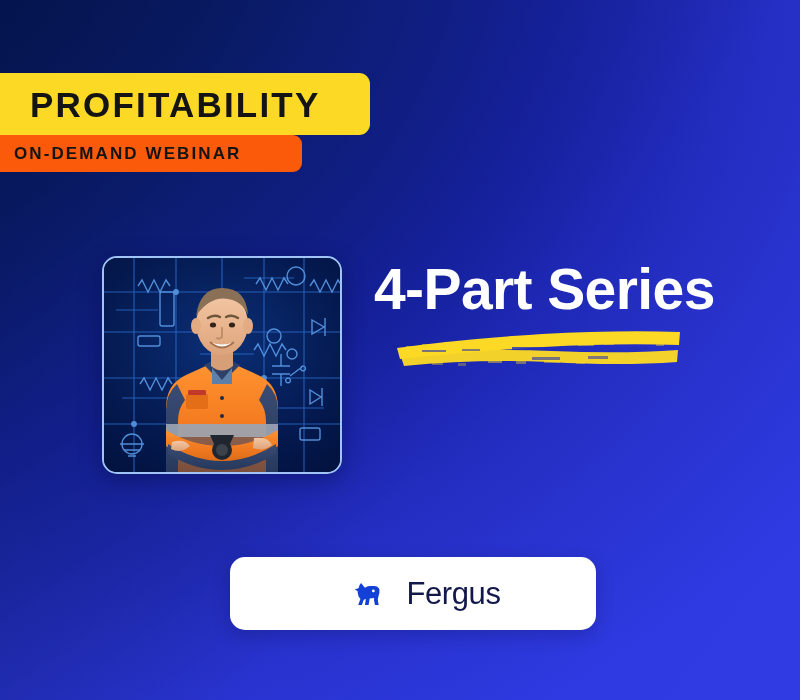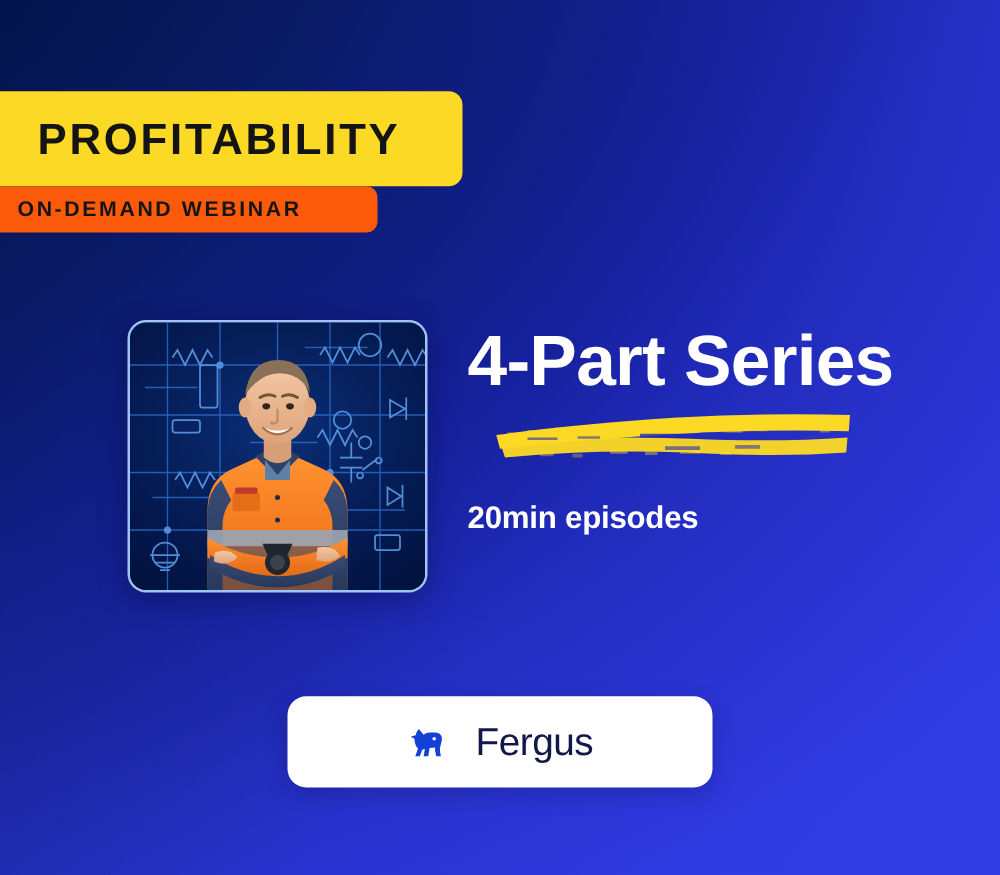--- a/index.html
+++ b/index.html
@@ -38,21 +38,21 @@
 
   
   .ribbon {
     position: absolute;
     left: 0;
     top: 73px;
     z-index: 4;
   }
   .ribbon-primary {
     width: 370px;
-    height: 76px;
+    height: 62px;
     background: #fbd924;
     border-radius: 0 11px 11px 0;
     display: flex;
     align-items: center;
     box-sizing: border-box;
     padding-left: 30px;
   }
   .ribbon-primary-text {
     font-size: 35px;
     font-weight: 700;
@@ -155,20 +155,21 @@
     width: 340px;
     height: 73px;
     background: #ffffff;
     border-radius: 15px;
     display: flex;
     align-items: center;
     justify-content: center;
     gap: 21px;
     z-index: 4;
     box-shadow: 0 5px 18px rgba(3,10,50,0.22);
+    padding-left: 26px;
   }
   .brand-mark {
     width: 34px;
     height: 34px;
     display: block;
     flex: 0 0 auto;
   }
   .brand-name {
     font-size: 31px;
     font-weight: 500;
@@ -331,21 +332,20 @@
       <rect x="168" y="18" width="22" height="3" opacity="0.75"></rect>
       <rect x="204" y="20" width="26" height="3" opacity="0.7"></rect>
       <rect x="238" y="19" width="18" height="3" opacity="0.65"></rect>
       <rect x="30" y="22" width="24" height="2" opacity="0.6"></rect>
       <rect x="70" y="21" width="18" height="2" opacity="0.55"></rect>
       <rect x="140" y="29" width="28" height="3" opacity="0.6"></rect>
       <rect x="196" y="28" width="20" height="3" opacity="0.55"></rect>
     </g>
   </svg>
 
-  <div class="subheadline">20min episodes</div>
 
   <div class="brand-card">
     <svg class="brand-mark" viewBox="0 0 40 40">
       <path fill="#1341d8" d="M11.8 7.2 l4.6 5.4 q2.4 -2.1 5.6 -2.1 h5.2 q3.9 0 5.6 2.8
         q1.3 2.2 0.6 5.1 l-1.5 6.1 q-0.5 2.1 -0.1 4.2 l0.8 4.2 h-4.4 l-1 -5.1
         q-0.3 -1.6 0 -3.2 l-5.2 0.6 -1.3 7.7 h-4.3 l1.1 -7 -2.5 0.9 -2.2 6.1 h-4.3
         l2.6 -7.2 q-2.6 -2.4 -3 -6 l-0.4 -3.3 -3.5 -1.7 4.6 -1.6 q1 -3.8 3 -5.9 Z"></path>
       <circle cx="26.3" cy="16.4" r="1.65" fill="#ffffff"></circle>
     </svg>
     <span class="brand-name">Fergus</span>

